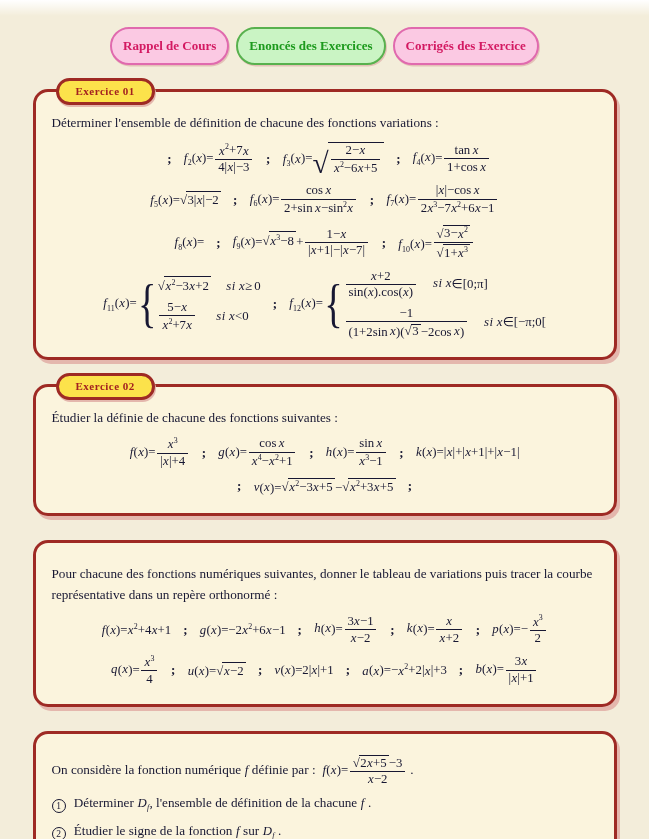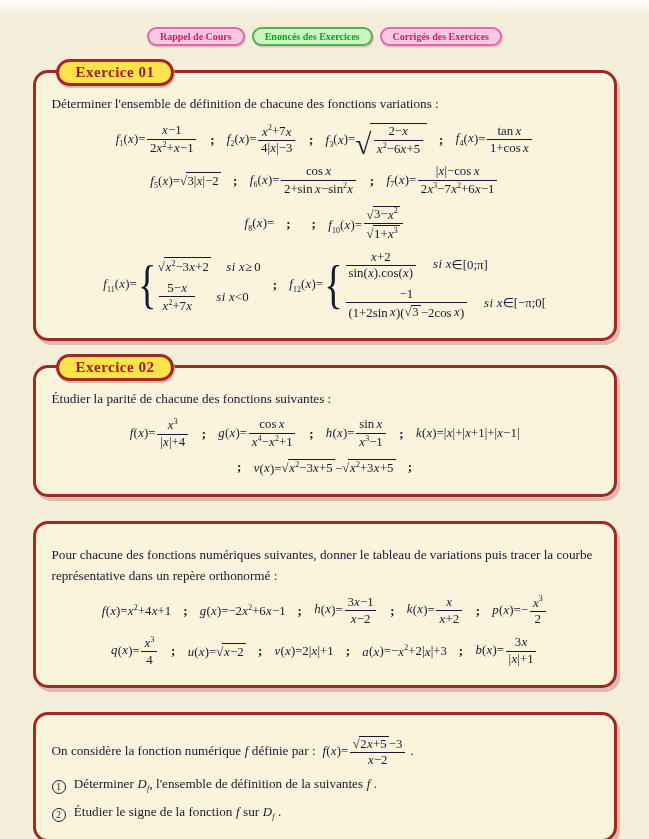--- a/index.html
+++ b/index.html
@@ -15,40 +15,40 @@
     background:var(--pageBg,#f3edda);
     font-family:"Liberation Serif", serif;
     color:var(--ink,#171732);
     position:relative;
   }
   .topfade{position:absolute;top:0;left:0;right:0;height:16px;
     background:linear-gradient(#ffffff,rgba(255,255,255,0));}
   
   nav{display:flex;justify-content:center;gap:7px;padding:27px 0 14px;}
   .navpill{
-    border-radius:999px;padding:2px 11px;font-weight:bold;font-size:10px;
+    border-radius:999px;padding:9px 11px;font-weight:bold;font-size:13px;
     font-family:"Liberation Serif",serif;cursor:pointer;
     box-shadow:1px 1.5px 0 rgba(210,140,140,.45);
     white-space:nowrap;border:2px solid;
   }
   .navpill.pink{background:var(--pinkBg);border-color:var(--pinkBorder);color:var(--pinkText);}
   .navpill.green{background:var(--greenBg);border-color:var(--greenBorder);color:var(--greenText);}
   
   .ex{
     position:relative;width:584px;margin:24px auto 0;
     background:var(--boxBg);border:3px solid var(--boxBorder);
     border-radius:15px;box-shadow:3px 4px 0 var(--shadow);
     padding:15px 12px 9px;
   }
   .ex:first-of-type{margin-top:10px;}
   .expill{
     position:absolute;top:-14px;left:20px;
     background:var(--pillBg);border:3px solid var(--boxBorder);
     border-radius:999px;padding:0 17px;line-height:21px;
-    font-weight:bold;font-size:15px;color:var(--pillText);
+    font-weight:bold;font-size:11px;color:var(--pillText);
     letter-spacing:.5px;box-shadow:1px 2px 0 var(--shadow);
   }
   
   .line{margin:6px 0;}
   .tline{display:block;text-align:left;font-size:13.2px;line-height:1.55;padding-left:4px;}
   .fline{display:flex;flex-wrap:wrap;justify-content:center;align-items:center;column-gap:3px;margin:9px 0;}
   .sep{font-weight:bold;margin:0 9px;font-size:13px;}
   .txt{white-space:pre-wrap;}
   .circ{
     display:inline-flex;align-items:center;justify-content:center;
@@ -74,46 +74,46 @@
   .spt{display:inline-block;width:.17em;}
 </style>
 </head>
 <body>
 
 <div class="topfade"></div>
 
 <nav>
     <button class="navpill pink">Rappel de Cours</button>
     <button class="navpill green">Enoncés des Exercices</button>
-    <button class="navpill pink">Corrigés des Exercices</button>
+    <button class="navpill pink">Corrigés des Exercice</button>
   </nav>
 
 <section class="ex">
   <div class="expill">Exercice 01</div>
   <div>
       <div class="line tline"><span class="txt">Déterminer l'ensemble de définition de chacune des fonctions variations :</span></div>
       <div class="line fline">
-        <span class="math"><i>f</i><sub>1</sub>(<i>x</i>)=<span class="fr"><span class="nu"><i>x</i>−1</span><span class="de">2<i>x</i><sup>2</sup>+<i>x</i>−1</span></span></span>
         <span class="sep">;</span>
         <span class="math"><i>f</i><sub>2</sub>(<i>x</i>)=<span class="fr"><span class="nu"><i>x</i><sup>2</sup>+7<i>x</i></span><span class="de">4|<i>x</i>|−3</span></span></span>
         <span class="sep">;</span>
         <span class="math"><i>f</i><sub>3</sub>(<i>x</i>)=<span class="sq"><span class="sqs">√</span><span class="rad"><span class="fr"><span class="nu">2−<i>x</i></span><span class="de"><i>x</i><sup>2</sup>−6<i>x</i>+5</span></span></span></span></span>
         <span class="sep">;</span>
         <span class="math"><i>f</i><sub>4</sub>(<i>x</i>)=<span class="fr"><span class="nu"><span class="rm">tan</span><span class="spt"></span><i>x</i></span><span class="de">1+<span class="rm">cos</span><span class="spt"></span><i>x</i></span></span></span>
       </div>
       <div class="line fline">
         <span class="math"><i>f</i><sub>5</sub>(<i>x</i>)=<span class="sq"><span class="sqs">√</span><span class="rad">3|<i>x</i>|−2</span></span></span>
         <span class="sep">;</span>
         <span class="math"><i>f</i><sub>6</sub>(<i>x</i>)=<span class="fr"><span class="nu"><span class="rm">cos</span><span class="spt"></span><i>x</i></span><span class="de">2+<span class="rm">sin</span><span class="spt"></span><i>x</i>−<span class="rm">sin</span><sup>2</sup><i>x</i></span></span></span>
         <span class="sep">;</span>
         <span class="math"><i>f</i><sub>7</sub>(<i>x</i>)=<span class="fr"><span class="nu">|<i>x</i>|−<span class="rm">cos</span><span class="spt"></span><i>x</i></span><span class="de">2<i>x</i><sup>3</sup>−7<i>x</i><sup>2</sup>+6<i>x</i>−1</span></span></span>
       </div>
       <div class="line fline">
         <span class="math"><i>f</i><sub>8</sub>(<i>x</i>)=</span>
         <span class="sep">;</span>
+        <span class="math"><i>f</i><sub>9</sub>(<i>x</i>)=<span class="sq"><span class="sqs">√</span><span class="rad"><i>x</i><sup>3</sup>−8</span></span>+<span class="fr"><span class="nu">1−<i>x</i></span><span class="de">|<i>x</i>+1|−|<i>x</i>−7|</span></span></span>
         <span class="sep">;</span>
         <span class="math"><i>f</i><sub>10</sub>(<i>x</i>)=<span class="fr"><span class="nu"><span class="sq"><span class="sqs">√</span><span class="rad">3−<i>x</i><sup>2</sup></span></span></span><span class="de"><span class="sq"><span class="sqs">√</span><span class="rad">1+<i>x</i><sup>3</sup></span></span></span></span></span>
       </div>
       <div class="line fline">
         <span class="math"><i>f</i><sub>11</sub>(<i>x</i>)=<span class="cases">
             <span class="cbr">{</span>
             <span class="cst">
               <span><span class="sq"><span class="sqs">√</span><span class="rad"><i>x</i><sup>2</sup>−3<i>x</i>+2</span></span><span class="sp1"></span><span class="spt"></span><i>s</i><i>i</i>&nbsp;<i>x</i>≥<span class="spt"></span>0</span>
               <span><span class="fr"><span class="nu">5−<i>x</i></span><span class="de"><i>x</i><sup>2</sup>+7<i>x</i></span></span><span class="sp1"></span>&nbsp;&nbsp;<i>s</i><i>i</i>&nbsp;<i>x</i>&lt;0</span>
             </span>
@@ -126,21 +126,21 @@
               <span><span class="fr"><span class="nu">−1</span><span class="de">(1+2<span class="rm">sin</span><span class="spt"></span><i>x</i>)(<span class="sq"><span class="sqs">√</span><span class="rad">3</span></span>−2<span class="rm">cos</span><span class="spt"></span><i>x</i>)</span></span><span class="sp1"></span><span class="spt"></span><i>s</i><i>i</i>&nbsp;<i>x</i>∈[−π;0[</span>
             </span>
           </span></span>
       </div>
     </div>
 </section>
 
 <section class="ex">
   <div class="expill">Exercice 02</div>
   <div>
-      <div class="line tline"><span class="txt">Étudier la parité de chacune des fonctions suivantes :</span></div>
+      <div class="line tline"><span class="txt">Étudier la définie de chacune des fonctions suivantes :</span></div>
       <div class="line fline">
         <span class="math"><i>f</i>(<i>x</i>)=<span class="fr"><span class="nu"><i>x</i><sup>3</sup></span><span class="de">|<i>x</i>|+4</span></span></span>
         <span class="sep">;</span>
         <span class="math"><i>g</i>(<i>x</i>)=<span class="fr"><span class="nu"><span class="rm">cos</span><span class="spt"></span><i>x</i></span><span class="de"><i>x</i><sup>4</sup>−<i>x</i><sup>2</sup>+1</span></span></span>
         <span class="sep">;</span>
         <span class="math"><i>h</i>(<i>x</i>)=<span class="fr"><span class="nu"><span class="rm">sin</span><span class="spt"></span><i>x</i></span><span class="de"><i>x</i><sup>3</sup>−1</span></span></span>
         <span class="sep">;</span>
         <span class="math"><i>k</i>(<i>x</i>)=|<i>x</i>|+|<i>x</i>+1|+|<i>x</i>−1|</span>
       </div>
       <div class="line fline">
@@ -175,16 +175,16 @@
         <span class="math"><i>a</i>(<i>x</i>)=−<i>x</i><sup>2</sup>+2|<i>x</i>|+3</span>
         <span class="sep">;</span>
         <span class="math"><i>b</i>(<i>x</i>)=<span class="fr"><span class="nu">3<i>x</i></span><span class="de">|<i>x</i>|+1</span></span></span>
       </div>
     </div>
 </section>
 
 <section class="ex">
   <div>
       <div class="line tline"><span class="txt">On considère la fonction numérique </span><span class="math"><i>f</i></span><span class="txt"> définie par :  </span><span class="math"><i>f</i>(<i>x</i>)=<span class="fr"><span class="nu"><span class="sq"><span class="sqs">√</span><span class="rad">2<i>x</i>+5</span></span>−3</span><span class="de"><i>x</i>−2</span></span></span><span class="txt"> .</span></div>
-      <div class="line tline"><span class="circ">1</span><span class="txt"> Déterminer </span><span class="math"><i>D</i><sub><i>f</i></sub></span><span class="txt">, l'ensemble de définition de la suivantes </span><span class="math"><i>f</i></span><span class="txt"> .</span></div>
+      <div class="line tline"><span class="circ">1</span><span class="txt"> Déterminer </span><span class="math"><i>D</i><sub><i>f</i></sub></span><span class="txt">, l'ensemble de définition de la chacune </span><span class="math"><i>f</i></span><span class="txt"> .</span></div>
       <div class="line tline"><span class="circ">2</span><span class="txt"> Étudier le signe de la fonction </span><span class="math"><i>f</i></span><span class="txt"> sur </span><span class="math"><i>D</i><sub><i>f</i></sub></span><span class="txt"> .</span></div>
     </div>
 </section>
 
 </body></html>

